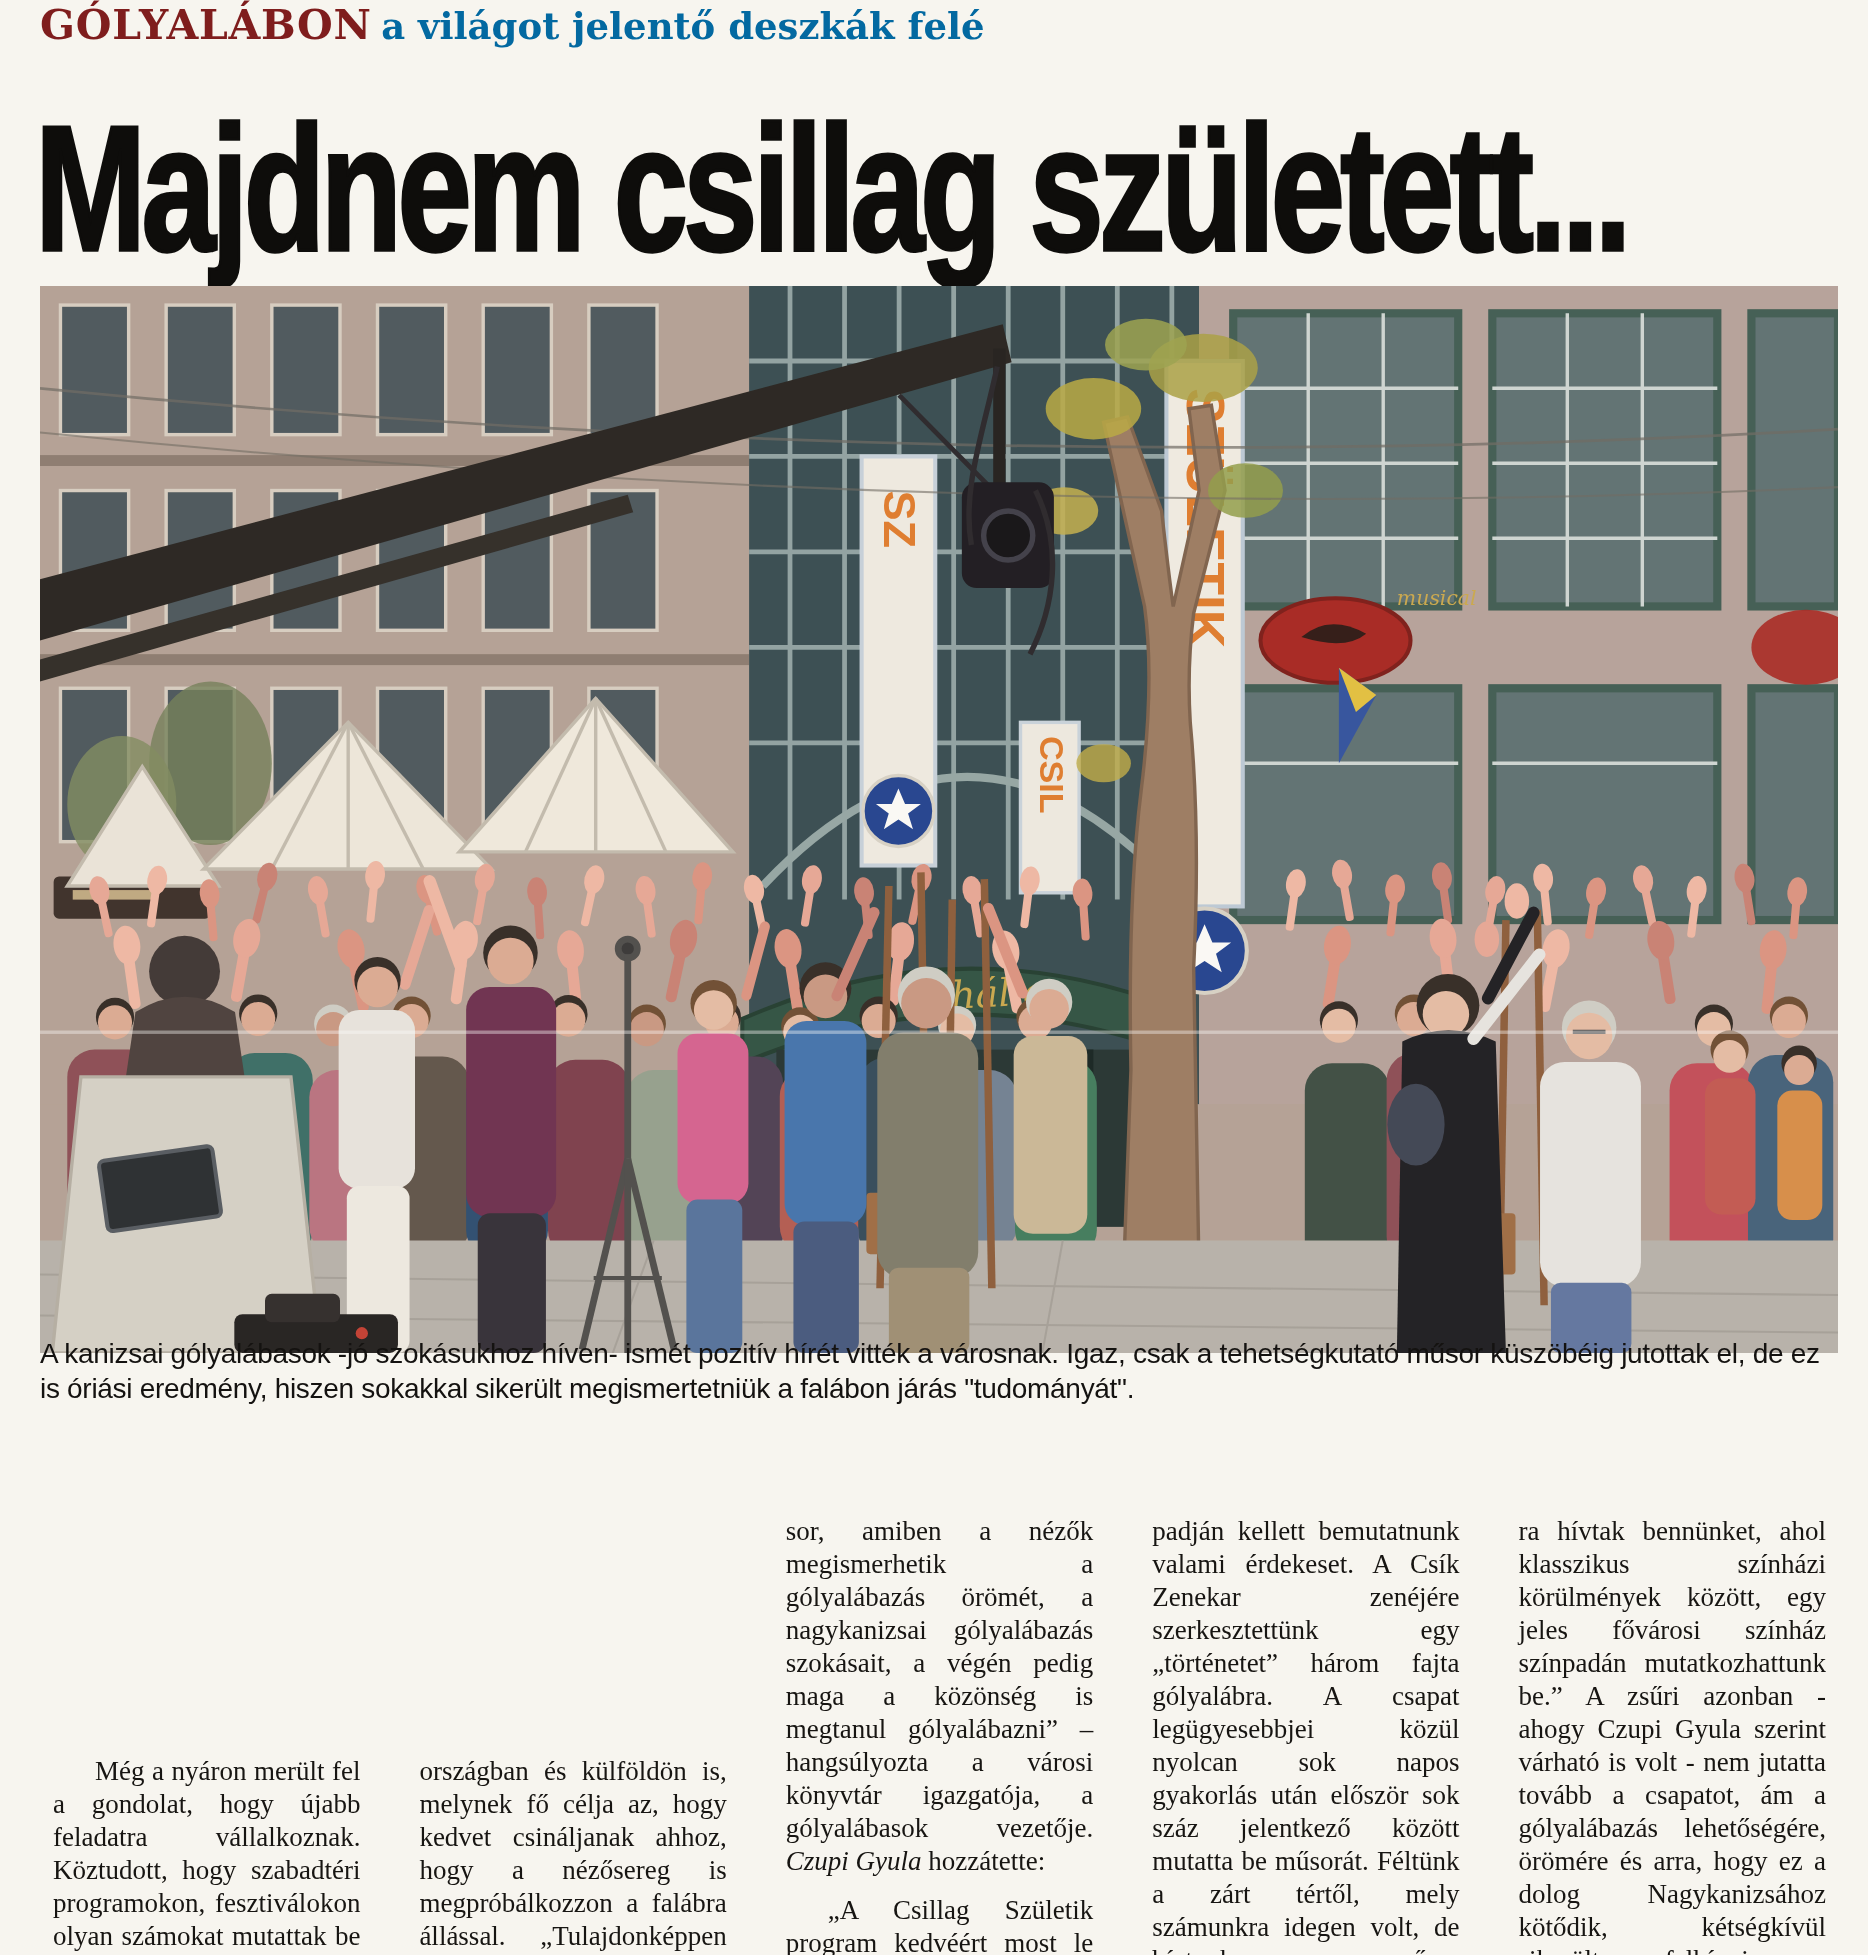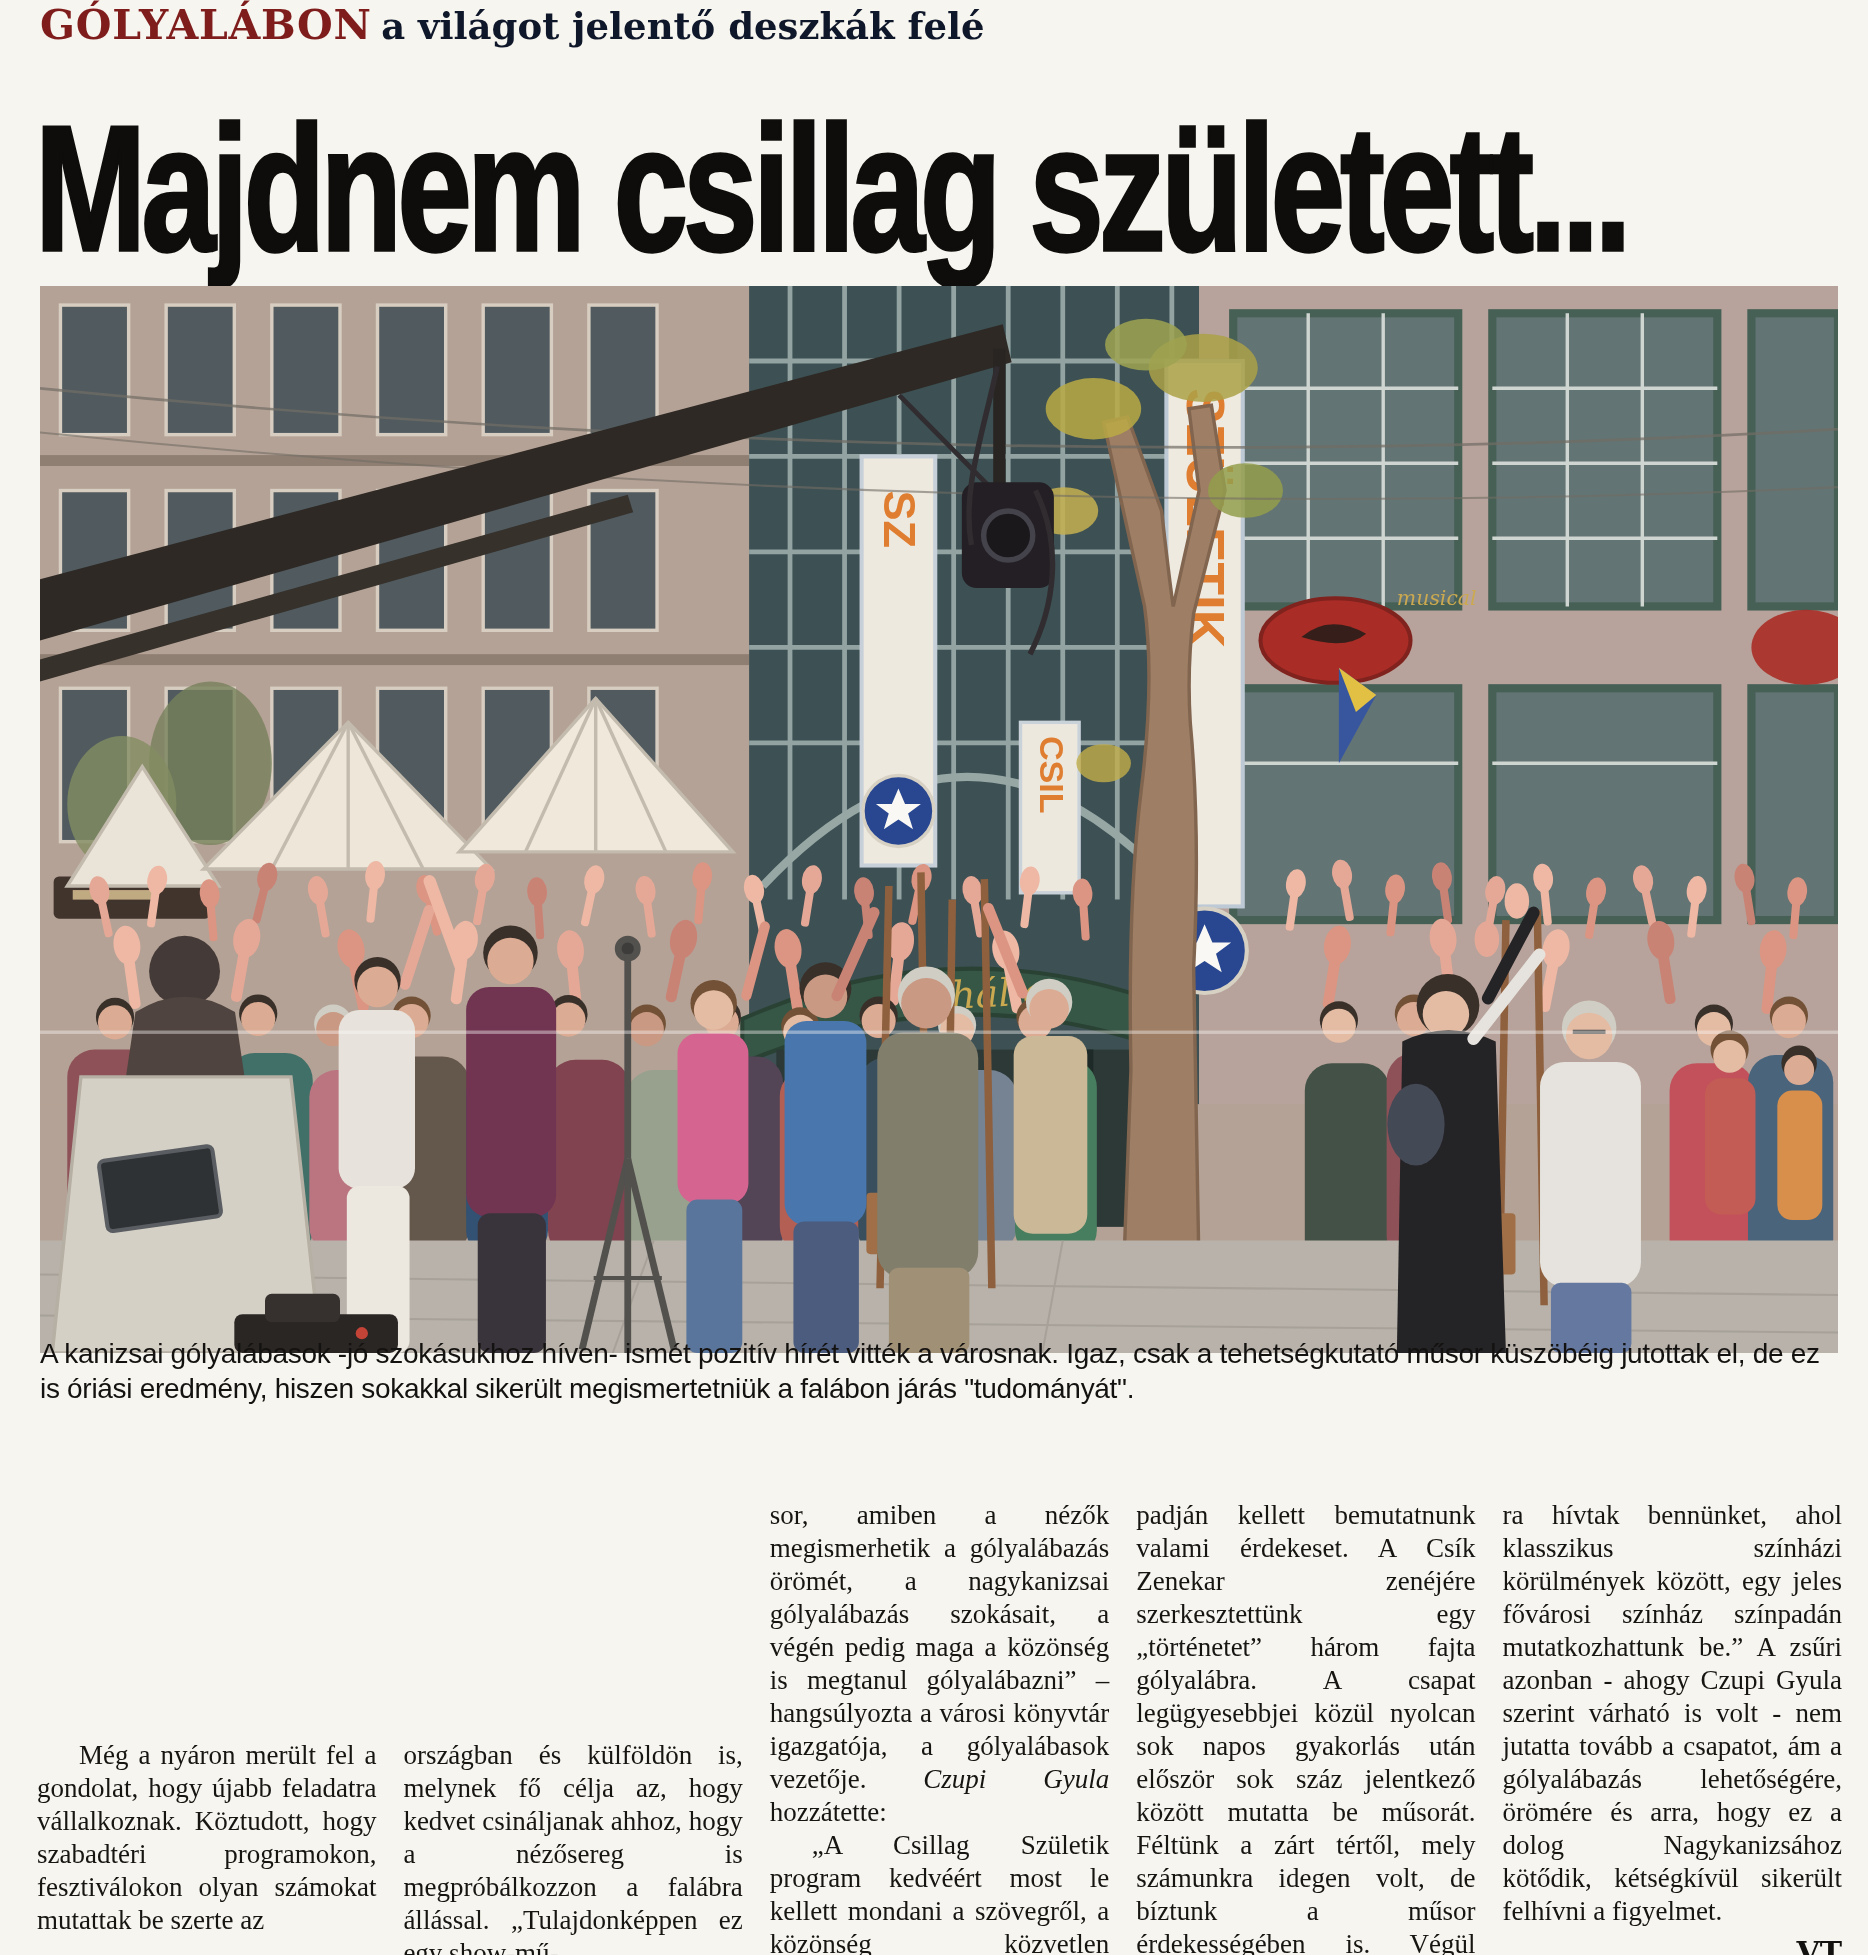--- a/index.html
+++ b/index.html
@@ -6,21 +6,21 @@
   body{
     width:1868px;height:1955px;position:relative;
     background:#f7f5ef;
     font-family:"Liberation Serif","DejaVu Serif",serif;
     color:#181614;overflow:hidden;
   }
   
   #kicker{position:absolute;left:40px;top:1.4px;white-space:nowrap;
     font-family:"DejaVu Serif","Liberation Serif",serif;font-weight:bold;}
   #kicker .hl{color:#7f1d1d;font-size:41px;letter-spacing:0.7px;}
-  #kicker .rest{color:#0f172a;font-size:37px;margin-left:9.5px;}
+  #kicker .rest{color:#0369a1;font-size:37px;margin-left:9.5px;}
   
   #headline{position:absolute;left:35px;top:79px;width:1803px;height:225px;overflow:visible;}
   #headline .big{
     font-family:"Liberation Sans","DejaVu Sans",sans-serif;
     font-weight:bold;font-size:179px;line-height:218px;color:#0e0d0b;
     letter-spacing:-6.1px;white-space:nowrap;
     transform:scaleX(0.745);transform-origin:left center;
     -webkit-text-stroke:3.4px #0e0d0b;
   }
   
@@ -38,21 +38,21 @@
     font-family:"Liberation Sans","DejaVu Sans",sans-serif;
     font-size:28px;line-height:35px;color:#141210;letter-spacing:-0.3px;}
   
   #body{position:absolute;left:37px;top:1499px;width:1805px;
     display:grid;grid-template-columns:repeat(5,1fr);column-gap:27px;}
   .col{position:relative;}
   .col-pad{padding-top:240px;}
   #lead{position:absolute;left:0;top:0;width:713px;
     font-family:"DejaVu Serif","Liberation Serif",serif;
     font-size:40px;line-height:54px;color:#12100e;}
-  .body-p{margin:0;font-size:27px;line-height:33px;text-align:justify;color:#171512;}
+  .body-p{margin:16px;font-size:27px;line-height:33px;text-align:justify;color:#171512;}
   .body-p.indent{text-indent:42px;}
   .body-p .italic{font-style:italic;}
   #signature{font-family:"DejaVu Serif",serif;font-weight:bold;font-size:30px;
     text-align:right;margin-top:6.8px;color:#141210;}
 </style>
 </head>
 <body>
 
 <div id="kicker">
   <span class="hl">GÓLYALÁBON</span><span class="rest">a világot jelentő deszkák felé</span>

